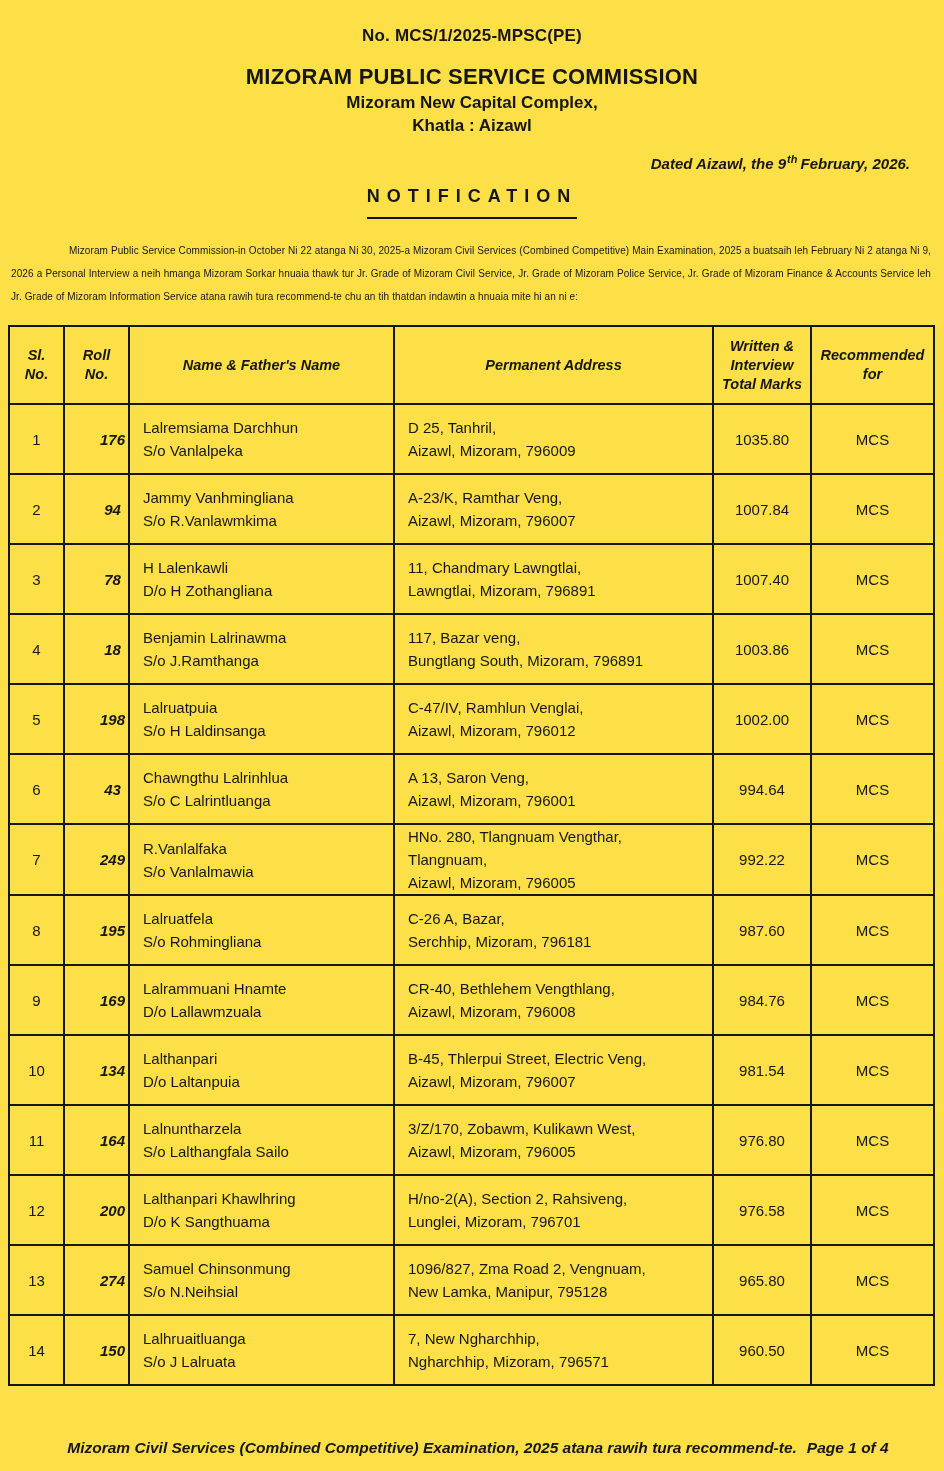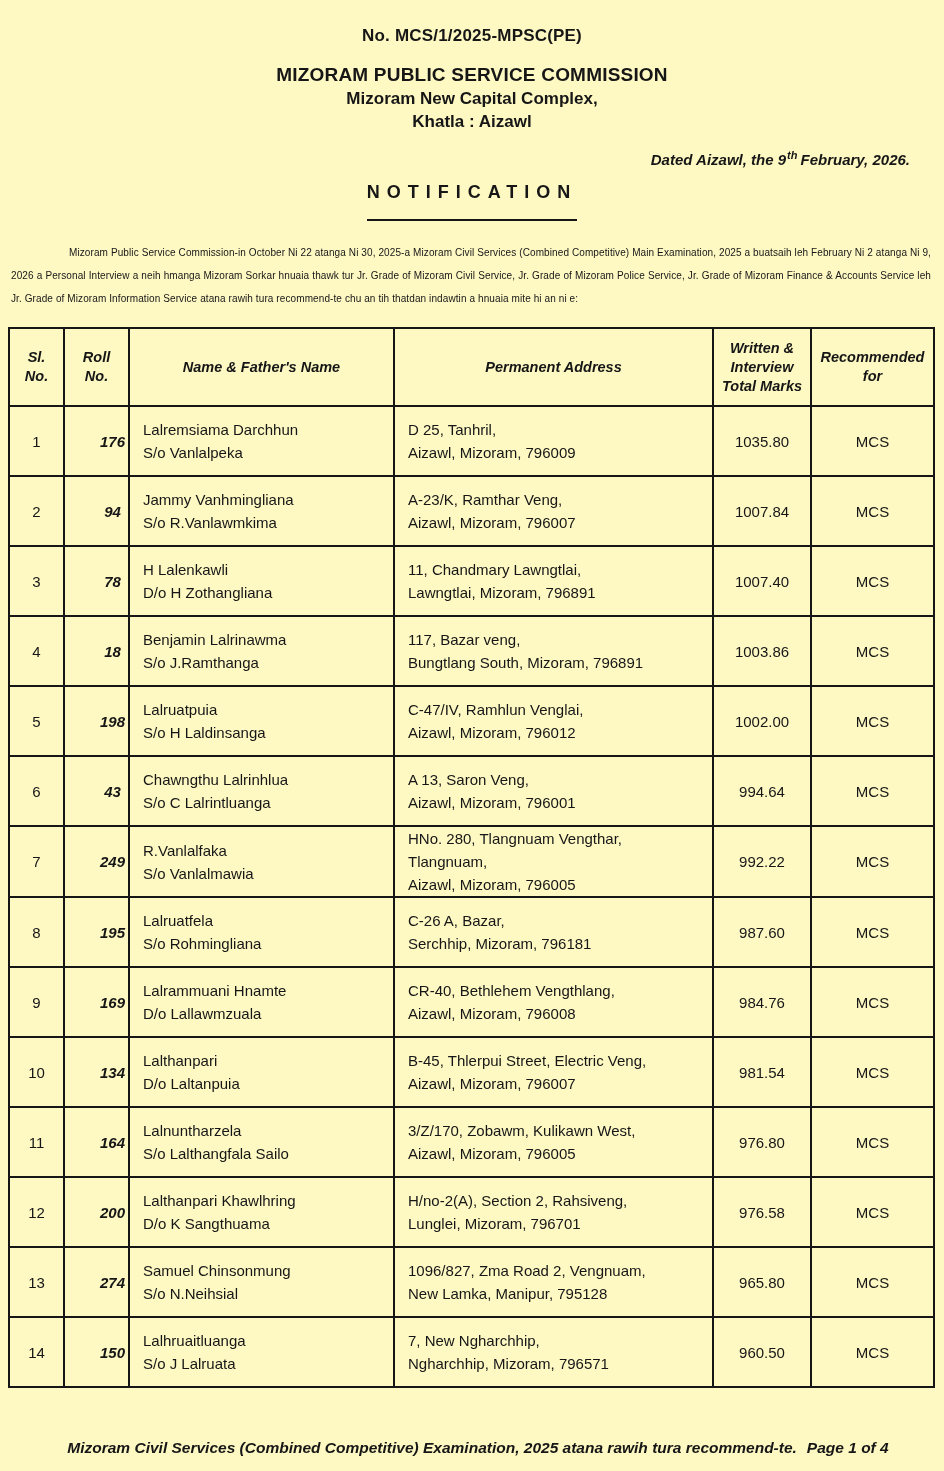--- a/index.html
+++ b/index.html
@@ -3,35 +3,35 @@
 <meta charset="utf-8">
 <style>
   * { margin: 0; padding: 0; box-sizing: border-box; }
   html, body { background: #e8e8e6; }
   body { font-family: "Liberation Sans", sans-serif; color: #161616; }
   .page {
     position: relative;
     width: 944px;
     height: 1471px;
     margin: 0 auto;
-    background: #fef9c3;
+    background: #fde047;
     overflow: hidden;
     -webkit-font-smoothing: antialiased;
   }
   .ref-no {
     text-align: center;
     padding-top: 26px;
     font-size: 17px;
     font-weight: bold;
     letter-spacing: 0.2px;
   }
   .org-name {
     text-align: center;
     margin-top: 18px;
-    font-size: 19px;
+    font-size: 22px;
     font-weight: bold;
     letter-spacing: 0.2px;
   }
   .org-addr {
     text-align: center;
     margin-top: 3px;
     font-size: 17px;
     font-weight: bold;
   }
   .date-line {
@@ -43,21 +43,21 @@
     font-style: italic;
   }
   .date-line sup { font-size: 11px; margin: 0 3px 0 1px; }
   .heading-wrap { text-align: center; margin-top: 14px; }
   .heading {
     display: inline-block;
     font-size: 18px;
     font-weight: bold;
     letter-spacing: 7px;
     border-bottom: 2.5px solid #161616;
-    padding-bottom: 16px;
+    padding-bottom: 10px;
   }
   .body-par {
     margin: 20px 13px 16px 11px;
     text-align: justify;
     text-indent: 58px;
     font-size: 10px;
     font-weight: normal;
     line-height: 23px;
     letter-spacing: 0.1px;
   }

